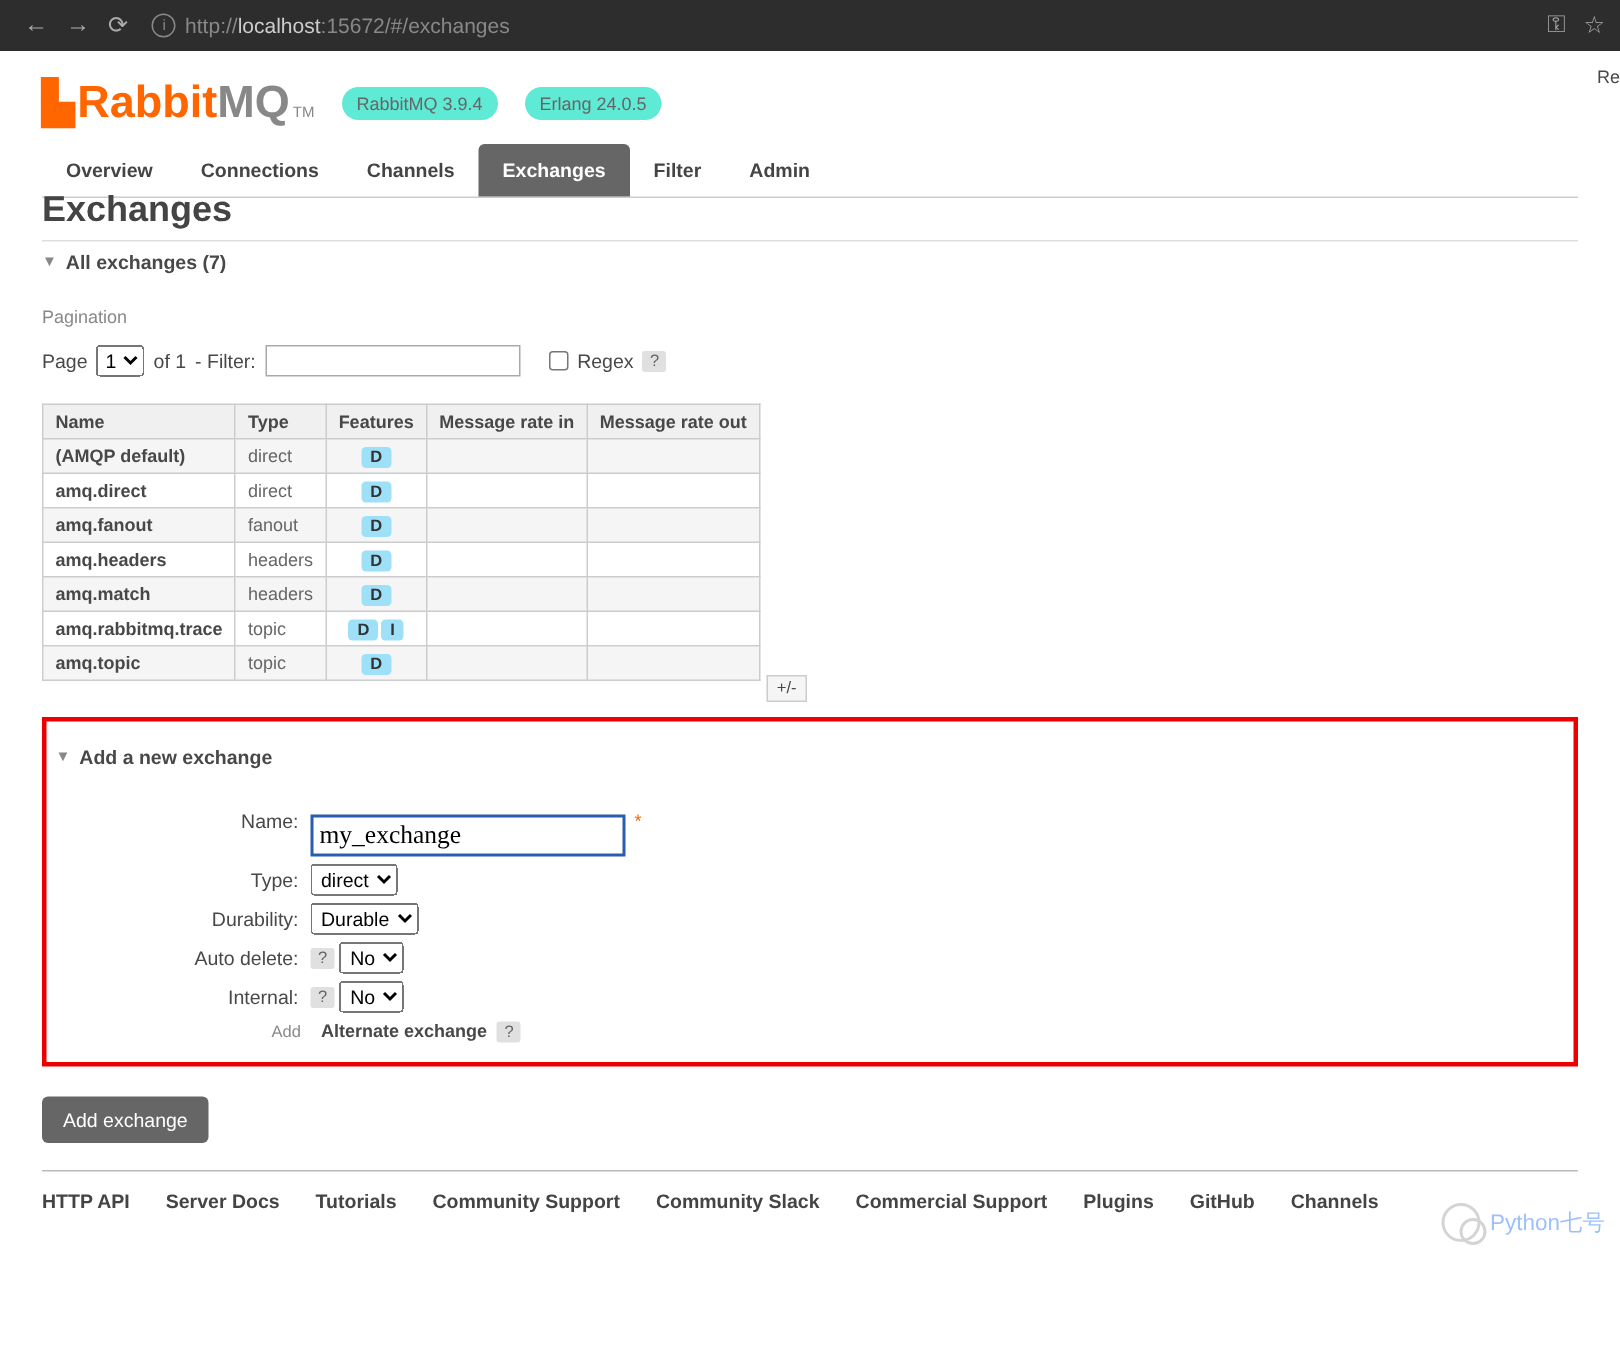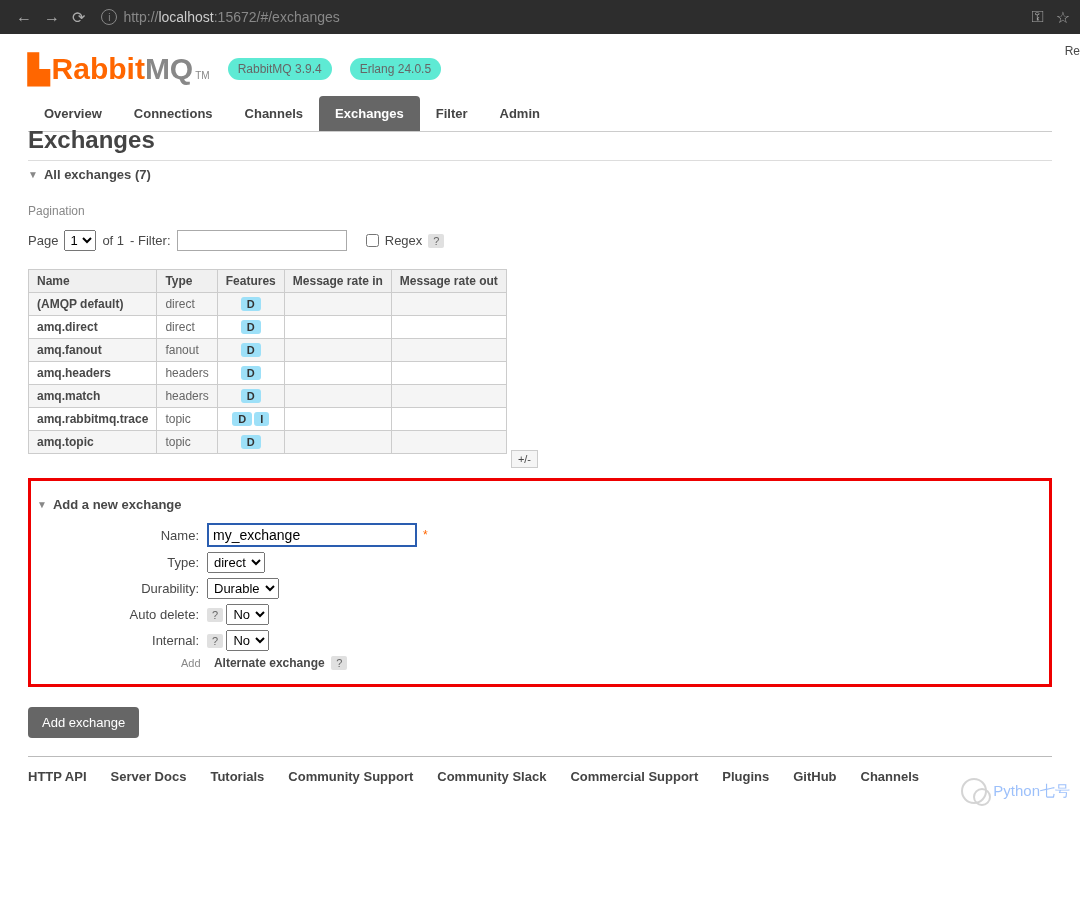--- a/index.html
+++ b/index.html
@@ -37,21 +37,21 @@
 table.exch th { background: #f0f0f0; font-weight: bold; }
 table.exch tr:nth-child(odd) td { background: #f5f5f5; }
 table.exch tr:nth-child(even) td { background: #fff; }
 .exname { font-weight: bold; }
 .td-type { text-align: center; color: #666; }
 .feat { background: #9de0f8; color: #333; padding: 1px 6px; border-radius: 3px; font-weight: bold; font-size: 11px; margin: 0 1px; }
 .adj-btn { border: 1px solid #ccc; background: #f5f5f5; padding: 2px 6px; font-size: 11px; cursor: pointer; margin-left: 4px; }
 .redbox { border: 3px solid #e00; padding: 10px 0 14px 0; margin: 10px 0; }
 .form-row { display: flex; align-items: center; margin: 5px 0; }
 .form-label { width: 176px; text-align: right; padding-right: 8px; font-size: 13px; }
-.form-row input[type=text] { font-family: Liberation Sans, sans-serif; font-size: 14px; padding: 2px 4px; border: 1px solid #999; }
+.form-row input[type=text] { font-family: Liberation Serif, serif; font-size: 17px; padding: 2px 4px; border: 1px solid #999; margin-top: 20px; }
 .form-row input.name-inp { width: 210px; border: 2px solid #2a5db0; }
 .form-row select { font-size: 13px; padding: 1px 2px; }
 .req { color: #f60; margin-left: 6px; }
 .args-row input[type=text] { width: 200px; border: 1px solid #aaa; }
 .args-eq { margin: 0 5px; }
 .add-link { color: #888; font-size: 11px; margin-left: 150px; margin-right: 10px; cursor: pointer; }
 .alt-ex { font-weight: bold; font-size: 12px; }
 .btn-primary { background: #666; color: #fff; border: none; padding: 8px 14px; border-radius: 4px; font-size: 13px; cursor: pointer; margin: 10px 0 18px 0; }
 .footer { border-top: 1px solid #bbb; padding: 12px 0; display: flex; gap: 24px; font-weight: bold; font-size: 13px; }
 .footer a { color: #444; text-decoration: none; }

